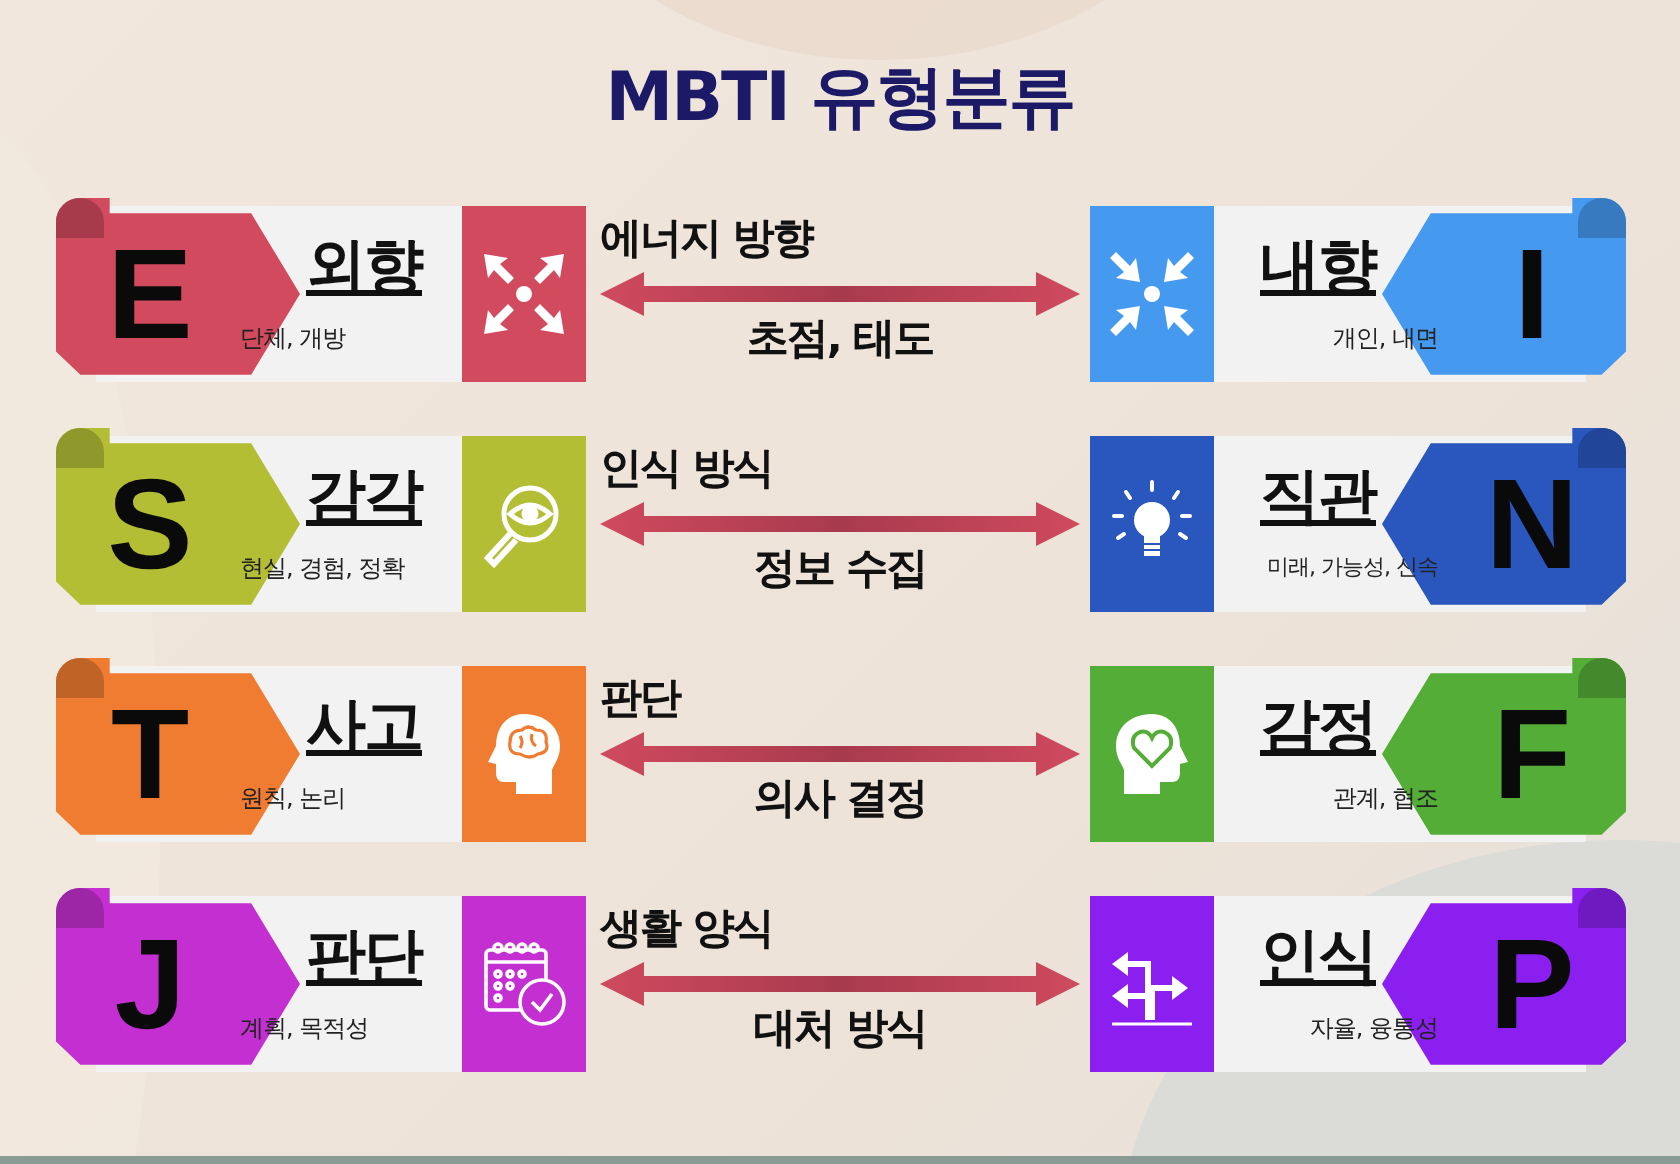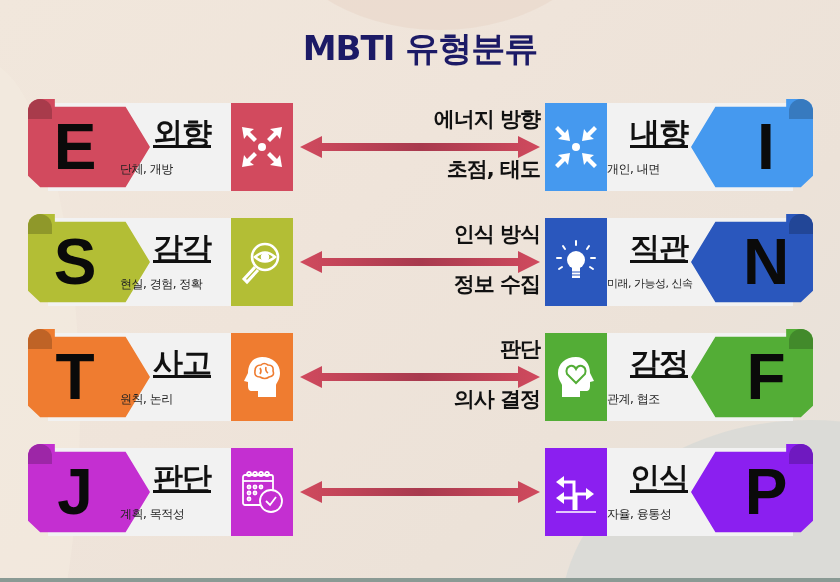--- a/index.html
+++ b/index.html
@@ -73,40 +73,40 @@
     position: absolute; top: 14px; font-size: 30px; font-weight: bold; color: #111;
     letter-spacing: -1px; text-align: center; text-decoration: underline;
   }
   .card-left .name { left: 106px; width: 96px; }
   .card-right .name { left: 64px; width: 100px; }
   .desc {
     position: absolute; top: 62px; font-size: 12px; color: #222; white-space: nowrap;
     letter-spacing: -0.5px;
   }
   .card-left .desc { left: 92px; width: 112px; text-align: left; }
-  .card-right .desc { left: 62px; width: 112px; text-align: left; }
+  .card-right .desc { left: 62px; width: 112px; text-align: right; }
 
   .icon-box {
     position: absolute; top: 4px; width: 62px; height: 88px;
     display: flex; align-items: center; justify-content: center;
   }
   .card-left .icon-box { left: 203px; }
   .card-right .icon-box { left: 0; }
   .icon-box svg { width: 48px; height: 48px; }
 
   
   .arrow {
     position: absolute; left: 300px; top: 37px; width: 240px; height: 22px;
   }
   .mid-top {
-    position: absolute; left: 300px; top: 6px; width: 240px; text-align: right;
+    position: absolute; left: 300px; top: 6px; width: 240px; text-align: left;
     font-size: 21px; font-weight: bold; color: #111; letter-spacing: -1px;
   }
   .mid-bottom {
-    position: absolute; left: 300px; top: 56px; width: 240px; text-align: right;
+    position: absolute; left: 300px; top: 56px; width: 240px; text-align: center;
     font-size: 21px; color: #111; letter-spacing: -1px; font-weight: bold;
   }
 </style>
 </head>
 <body>
 
 <div class="bg-blob1"></div>
 <div class="bg-curve"></div>
 <div class="bg-blob2"></div>
 <div class="bottom-strip"></div>
@@ -283,30 +283,32 @@
           <circle cx="17" cy="19" r="1.5"></circle>
           <circle cx="23" cy="19" r="1.5"></circle>
         <circle cx="11" cy="25" r="1.5"></circle>
           <circle cx="17" cy="25" r="1.5"></circle>
         <circle cx="11" cy="31" r="1.5"></circle>
         <circle cx="33" cy="33" r="11" fill="#c42fd1"></circle>
         <path d="M28,33 L32,37 L38,29"></path>
       </svg>
     </div>
   </div>
+  <div class="mid-top">생활 양식</div>
   <svg class="arrow" viewBox="0 0 240 22">
     <defs>
         <linearGradient id="ag3" x1="0" x2="1">
           <stop offset="0" stop-color="#d04a5e"></stop>
           <stop offset=".5" stop-color="#a83a4e"></stop>
           <stop offset="1" stop-color="#d04a5e"></stop>
         </linearGradient>
       </defs>
     <polygon points="0,11 22,0 22,7 218,7 218,0 240,11 218,22 218,15 22,15 22,22" fill="url(#ag3)"></polygon>
   </svg>
+  <div class="mid-bottom">대처 방식</div>
   <div class="card card-right">
     <div class="label-box"></div>
     <div class="letter-tab" style="background:#8b1ff0"></div>
     <div class="fold" style="background:#8b1ff0"></div>
     <div class="letter">P</div>
     <div class="name">인식</div>
     <div class="desc">자율, 융통성</div>
     <div class="icon-box" style="background:#8b1ff0">
       <svg viewBox="0 0 48 48" fill="none" stroke="#fff" stroke-width="3">
         <path d="M24,42 L24,26 L34,26"></path>

